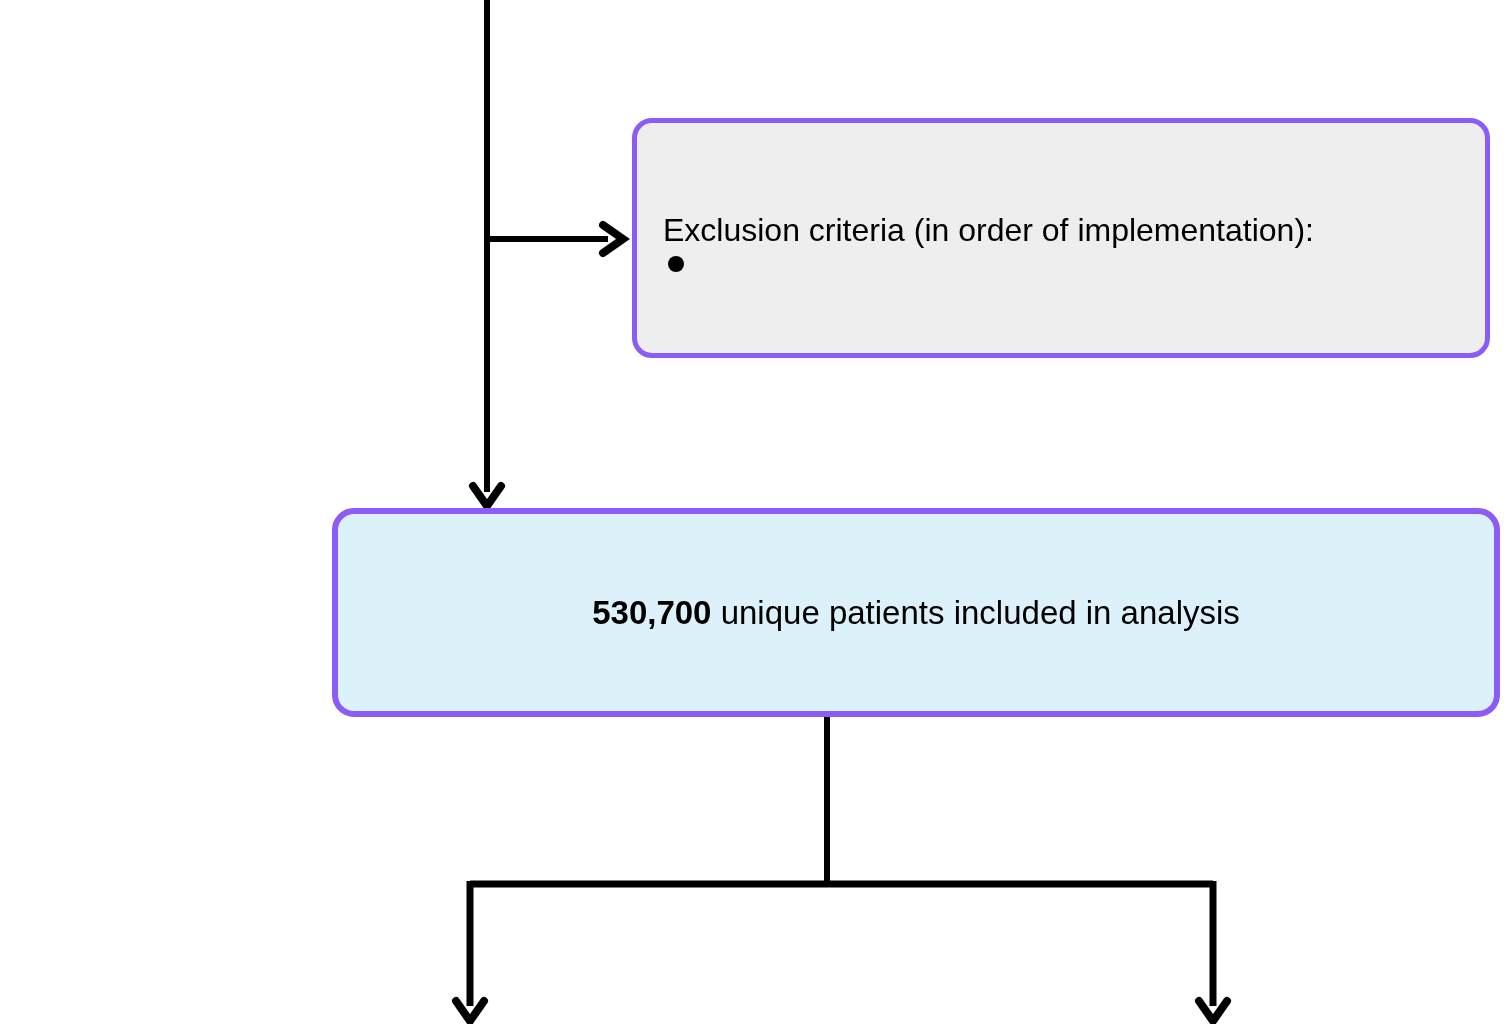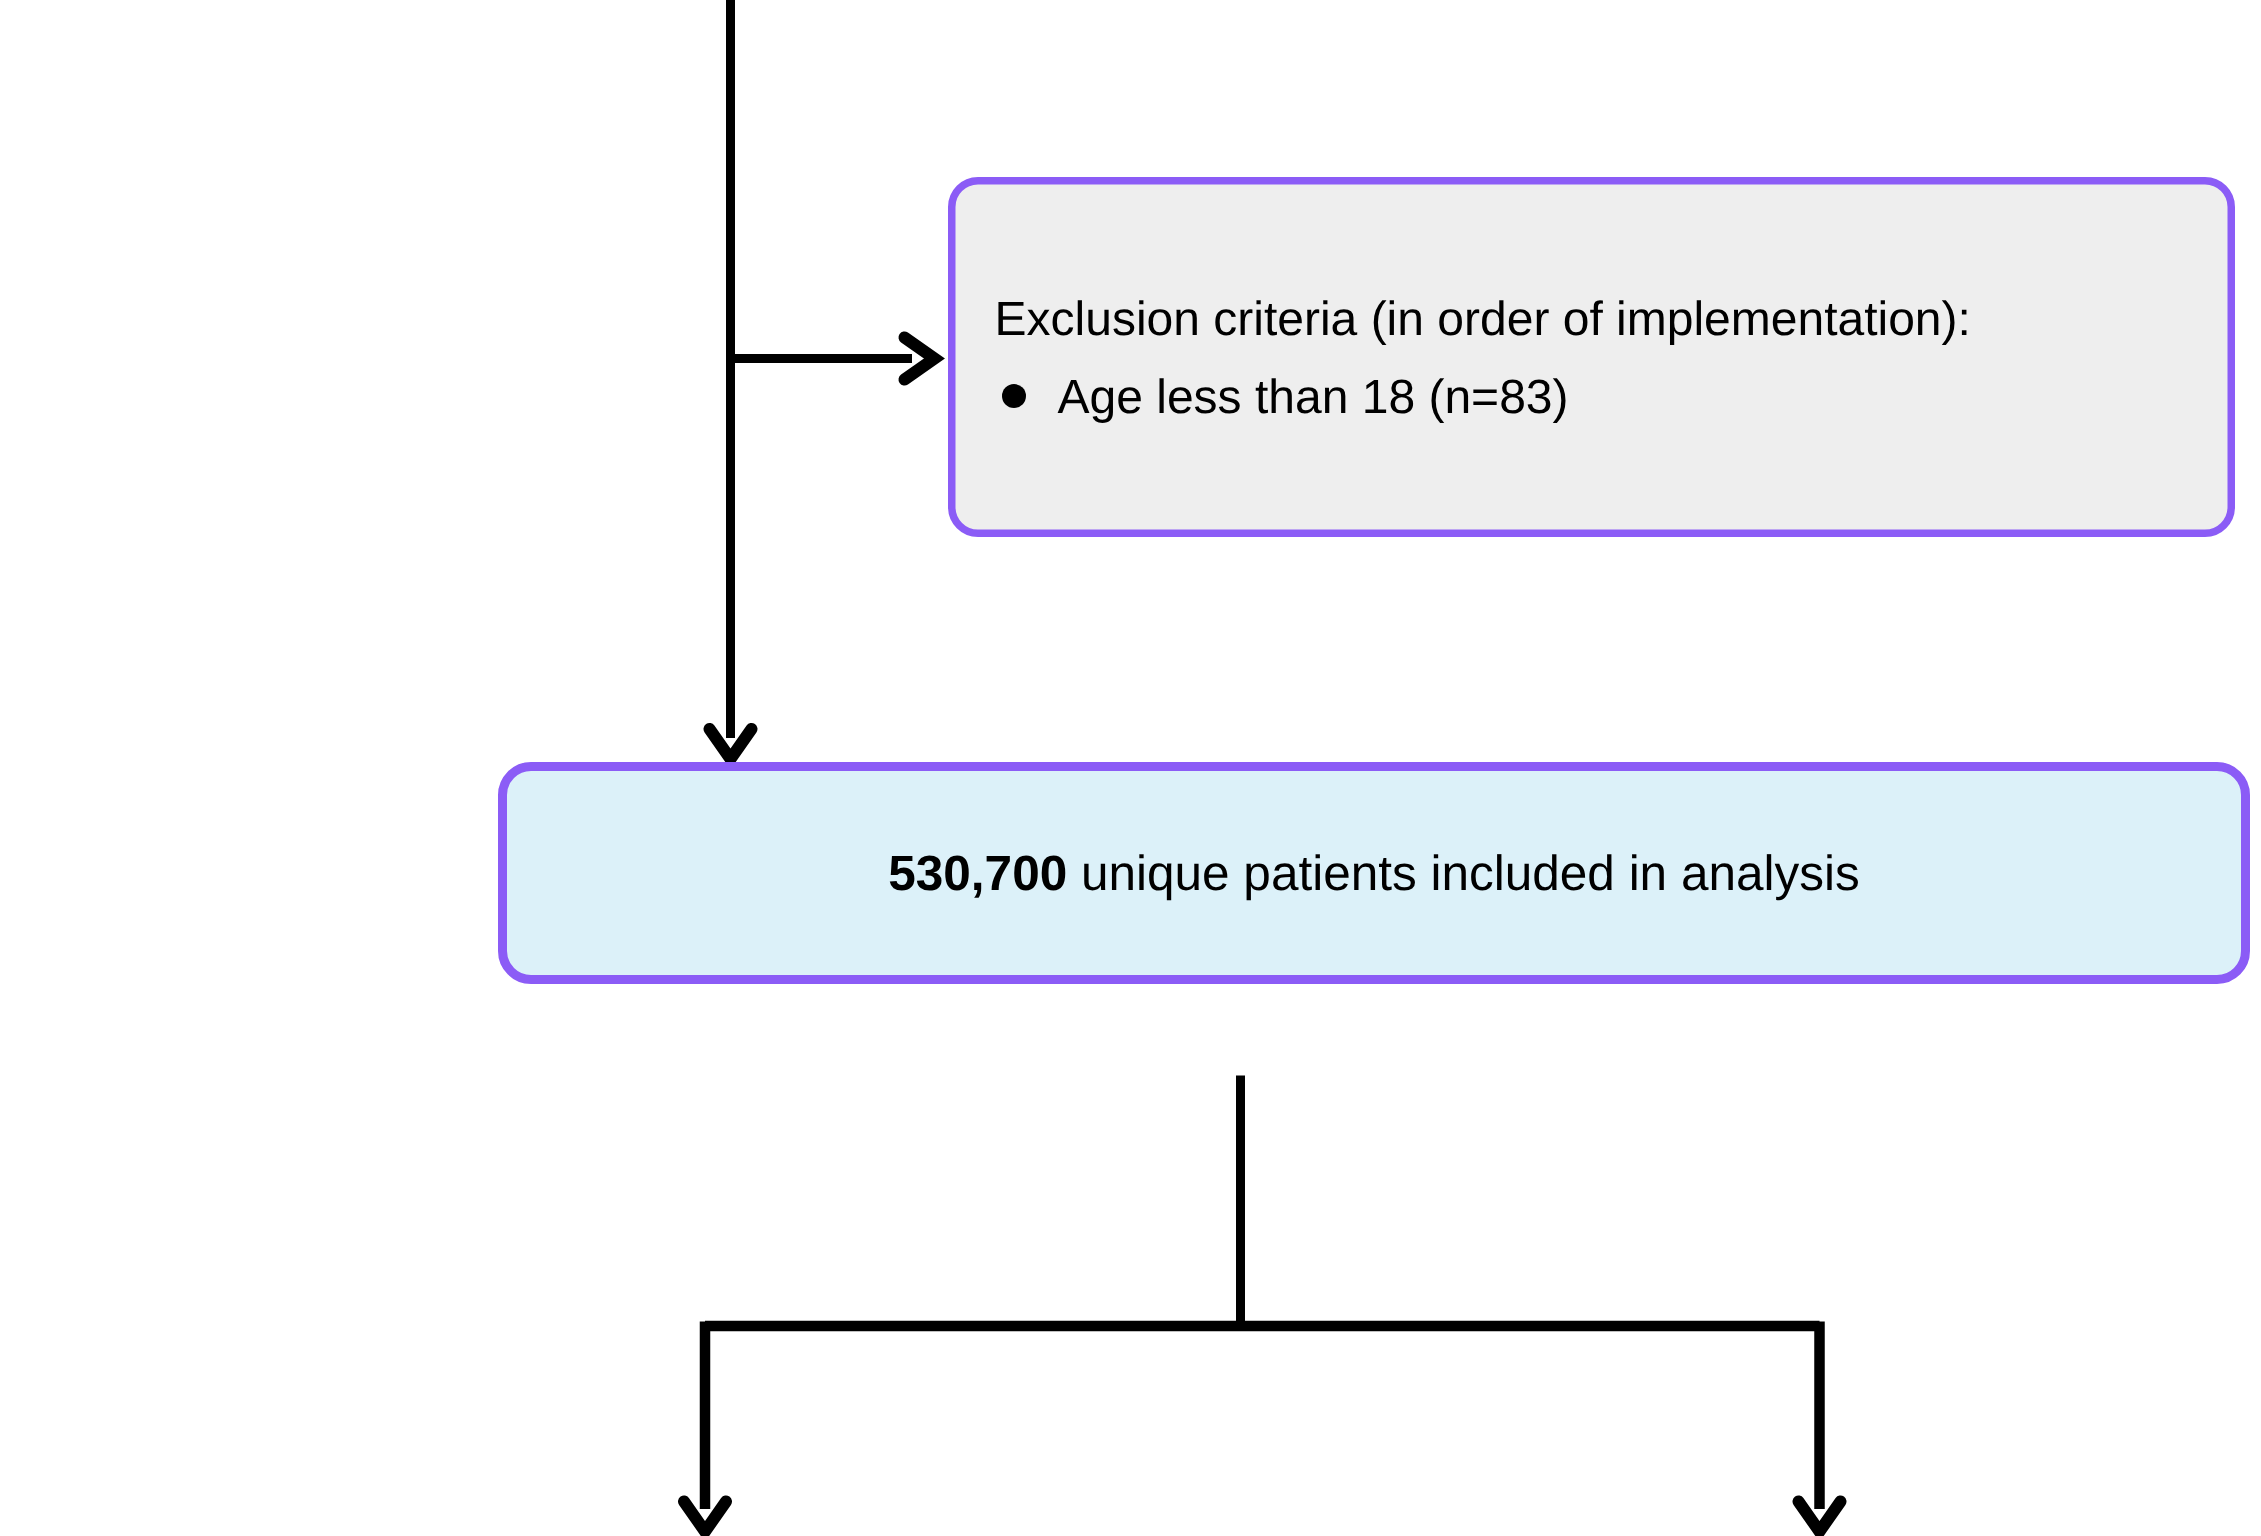--- a/index.html
+++ b/index.html
@@ -53,21 +53,21 @@
     border-radius: 50%;
     background: #000000;
     margin-left: 5px;
     margin-right: 21px;
     flex: 0 0 auto;
   }
   #analysis-box {
     left: 332px;
     top: 508px;
     width: 1168px;
-    height: 148px;
+    height: 209px;
     border-radius: 22px;
     background: #dcf1f9;
     display: flex;
     align-items: center;
     justify-content: center;
     font-size: 33px;
   }
   #analysis-box .count {
     font-weight: bold;
   }
@@ -93,21 +93,20 @@
     <path d="M456,1001 L470,1021 L484,1001" stroke="#000000" stroke-width="8" fill="none" stroke-linecap="round" stroke-linejoin="miter"></path>
 
     <path d="M1213,881 L1213,1006" stroke="#000000" stroke-width="7" fill="none"></path>
     <path d="M1199,1001 L1213,1021 L1227,1001" stroke="#000000" stroke-width="8" fill="none" stroke-linecap="round" stroke-linejoin="miter"></path>
   </svg>
 
   <div id="exclusion-box" class="flow-box">
     <div>Exclusion criteria (in order of implementation):</div>
     <div class="bullet-row">
       <span class="bullet-dot"></span>
-      <span>Age less than 18 (n=83)</span>
     </div>
   </div>
 
   <div id="analysis-box" class="flow-box">
     <div>
       <span class="count">530,700</span>
       <span>unique patients included in analysis</span>
     </div>
   </div>
 

